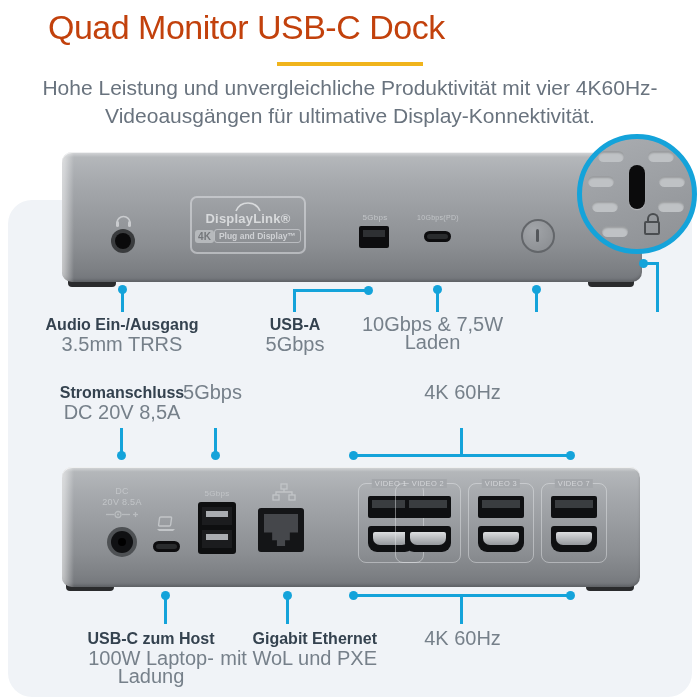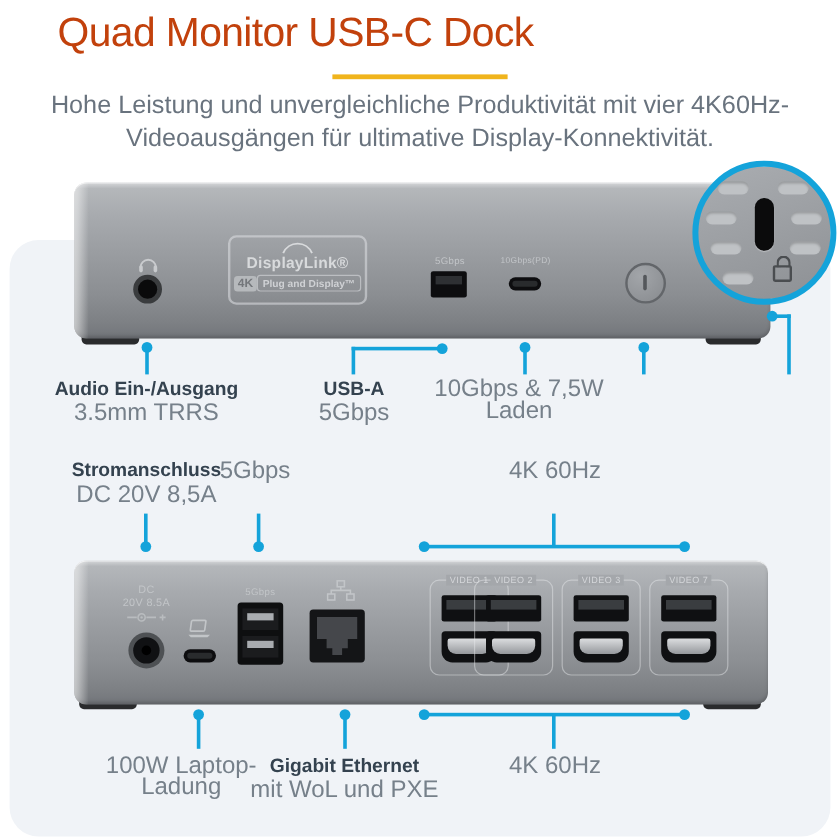--- a/index.html
+++ b/index.html
@@ -261,23 +261,24 @@
   <div class="dot" style="left:161px;top:591px;"></div>
   <div class="vline" style="left:164px;top:598px;height:26px;"></div>
   <div class="dot" style="left:283px;top:591px;"></div>
   <div class="vline" style="left:286px;top:598px;height:26px;"></div>
   <div class="hline" style="left:353px;top:594px;width:217px;"></div>
   <div class="dot" style="left:349px;top:591px;"></div>
   <div class="dot" style="left:566px;top:591px;"></div>
   <div class="vline" style="left:460px;top:596px;height:28px;"></div>
 
   <div class="callout" style="left:55px;top:629px;width:192px;">
+    <div class="main">USB-C zum Host</div>
     <div class="sub">100W Laptop-Ladung</div>
   </div>
-  <div class="callout" style="left:197px;top:629px;width:180px;">
+  <div class="callout" style="left:197px;top:629px;width:180px;text-align:right;">
     <div class="main">Gigabit Ethernet</div>
     <div class="sub">mit WoL und PXE</div>
   </div>
   <div class="callout" style="left:370px;top:629px;width:185px;">
     <div class="sub">4K 60Hz</div>
   </div>
 
 </div>
 
 </body></html>

